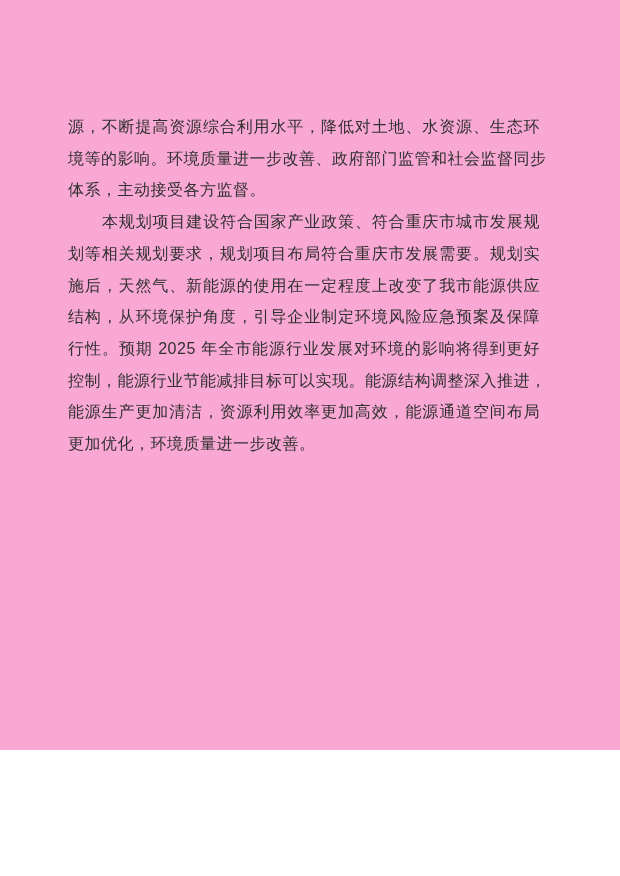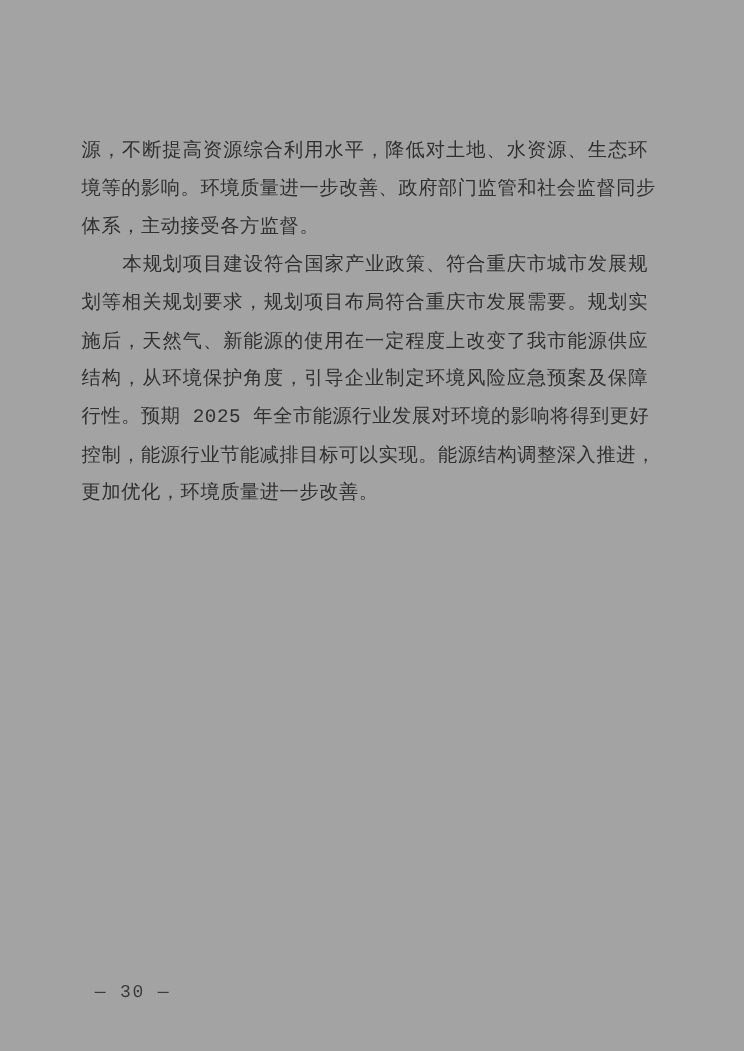--- a/index.html
+++ b/index.html
@@ -1,22 +1,22 @@
 <!DOCTYPE html>
 <html><head>
 <meta charset="utf-8">
 <style>
   html, body { margin: 0; padding: 0; background: #ffffff; }
   .page {
     position: relative;
     width: 620px;
-    height: 876px;
-    background: #a3a3a3;
+    height: 750px;
+    background: #f9a8d4;
     overflow: hidden;
-    font-family: Liberation Mono, monospace;
+    font-family: Liberation Sans, sans-serif;
   }
   .textblock {
     position: absolute;
     left: 68px;
     top: 111px;
     width: 472px;
     font-size: 16px;
     line-height: 31.7px;
     color: #303030;
     letter-spacing: 0.5px;
@@ -63,17 +63,18 @@
     <p class="line">境等的影响。环境质量进一步改善、政府部门监管和社会监督同步</p>
     <p class="line para-end">体系，主动接受各方监督。</p>
 
 
     <p class="line indent2">本规划项目建设符合国家产业政策、符合重庆市城市发展规</p>
     <p class="line">划等相关规划要求，规划项目布局符合重庆市发展需要。规划实</p>
     <p class="line">施后，天然气、新能源的使用在一定程度上改变了我市能源供应</p>
     <p class="line">结构，从环境保护角度，引导企业制定环境风险应急预案及保障</p>
     <p class="line">行性。预期 2025 年全市能源行业发展对环境的影响将得到更好</p>
     <p class="line">控制，能源行业节能减排目标可以实现。能源结构调整深入推进，</p>
+    <p class="line">能源生产更加清洁，资源利用效率更加高效，能源通道空间布局</p>
     <p class="line para-end">更加优化，环境质量进一步改善。</p>
   </div>
 
   <div class="footer">— 30 —</div>
 </div>
 
 </body></html>

